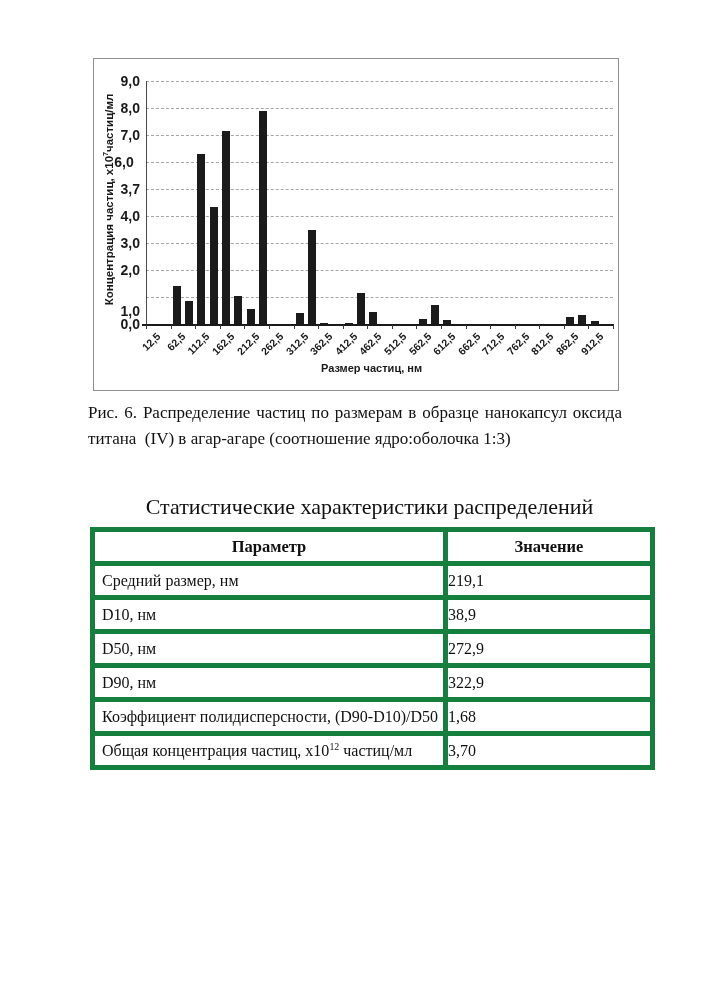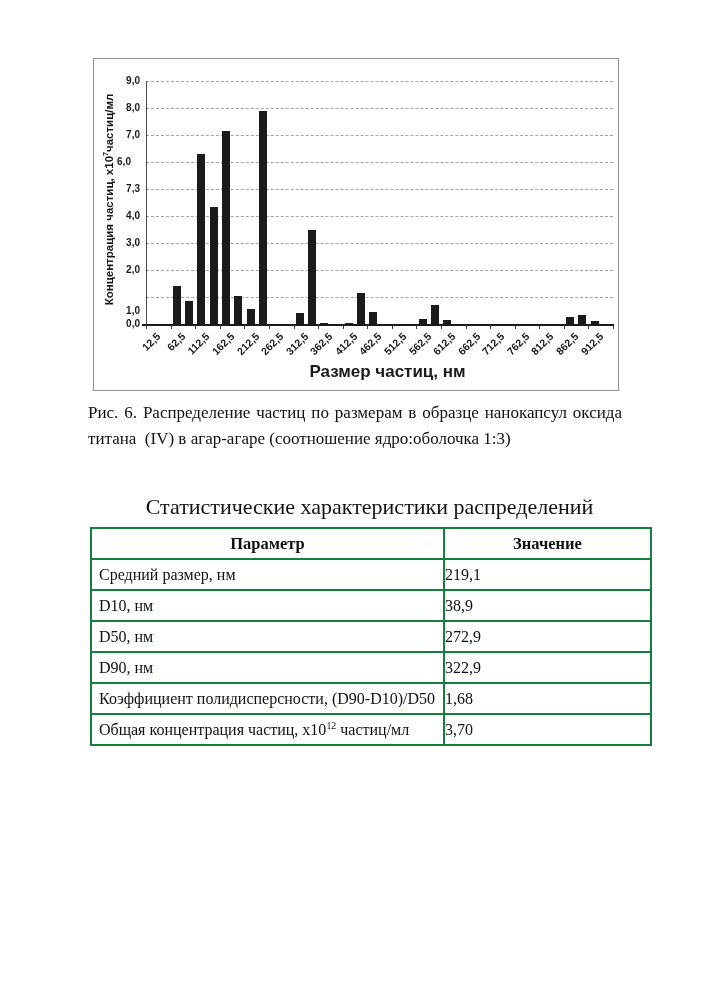--- a/index.html
+++ b/index.html
@@ -11,44 +11,44 @@
   .figure{
     position:absolute;left:93px;top:58px;width:524px;height:331px;
     background:#fff;border:1px solid #8f8f8f;
     font-family:"Liberation Sans",sans-serif;color:#1a1a1a;
   }
   .plot{position:absolute;left:52px;top:22px;width:467px;height:243px;}
   .gridline{position:absolute;left:0;width:100%;height:0;border-top:1px dashed #a6a6a6;}
   .bar{position:absolute;bottom:0;width:8px;background:#1b1b1b;}
   .x-axis-line{position:absolute;left:48px;top:265px;width:472px;height:2px;background:#1a1a1a;}
   .y-axis-line{position:absolute;left:52px;top:22px;width:1px;height:244px;background:#4a4a4a;}
-  .ytick{position:absolute;left:14px;width:32px;text-align:right;font-size:10px;font-weight:bold;line-height:14px;}
+  .ytick{position:absolute;left:14px;width:32px;text-align:right;font-size:14px;font-weight:bold;line-height:14px;}
   .xtick{
     position:absolute;width:56px;text-align:right;font-size:10.5px;font-weight:bold;line-height:12px;
     transform:rotate(-45deg);transform-origin:100% 0;white-space:nowrap;
   }
   .tickmark{position:absolute;top:266px;width:1px;height:4px;background:#3a3a3a;}
-  .x-title{position:absolute;left:60px;top:303px;width:467px;text-align:center;font-size:17px;font-weight:bold;}
+  .x-title{position:absolute;left:44px;top:303px;width:467px;text-align:center;font-size:11px;font-weight:bold;}
   .y-title{
     position:absolute;left:-106px;top:133px;width:243px;height:15px;line-height:15px;
     transform:rotate(-90deg);text-align:center;font-size:11.5px;font-weight:bold;white-space:nowrap;
   }
   sup{font-size:0.62em;line-height:0;vertical-align:super;}
   
   .caption{position:absolute;left:88px;top:400px;width:534px;font-size:17px;line-height:26px;}
   .cap-l1{text-align:justify;text-align-last:justify;}
   .cap-l2{white-space:pre-wrap;}
   
   .tbl-title{position:absolute;left:88px;top:494px;width:563px;text-align:center;font-size:22px;}
   table.stats{
     position:absolute;left:90px;top:527px;width:560px;
     border-collapse:collapse;font-size:16px;table-layout:fixed;
     border:2px solid #2b2b2b;
   }
-  .stats th,.stats td{border:2px solid #15803d;height:29px;padding:0;vertical-align:middle;}
+  .stats th,.stats td{border:5px solid #15803d;height:29px;padding:0;vertical-align:middle;}
   .stats th{font-weight:bold;font-size:16.5px;text-align:center;}
   .stats td.param{text-align:left;padding-left:7px;}
   .stats td.value{text-align:left;}
 </style>
 </head>
 <body>
 
 <div class="page">
 
   <div class="figure">
@@ -85,21 +85,21 @@
         <div class="bar" title="912,5 нм: 0,1" style="left: 444.6px; height: 2.7px; background: rgb(27, 27, 27);"></div>
       </div>
     <div class="y-axis-line"></div>
     <div class="x-axis-line"></div>
     <div class="x-title">Размер частиц, нм</div>
   <div class="ytick" style="top: 258px;">0,0</div>
       <div class="ytick" style="top: 245px;">1,0</div>
       <div class="ytick" style="top: 204px;">2,0</div>
       <div class="ytick" style="top: 177px;">3,0</div>
       <div class="ytick" style="top: 150px;">4,0</div>
-      <div class="ytick" style="top: 123px;">7,3</div>
+      <div class="ytick" style="top: 123px;">3,7</div>
       <div class="ytick" style="top: 96px; text-align: center;">6,0</div>
       <div class="ytick" style="top: 69px;">7,0</div>
       <div class="ytick" style="top: 42px;">8,0</div>
       <div class="ytick" style="top: 15px;">9,0</div>
       <div class="xtick" style="left: 4.1px; top: 271px;">12,5</div>
       <div class="xtick" style="left: 28.7px; top: 271px;">62,5</div>
       <div class="xtick" style="left: 53.3px; top: 271px;">112,5</div>
       <div class="xtick" style="left: 77.9px; top: 271px;">162,5</div>
       <div class="xtick" style="left: 102.5px; top: 271px;">212,5</div>
       <div class="xtick" style="left: 127px; top: 271px;">262,5</div>

